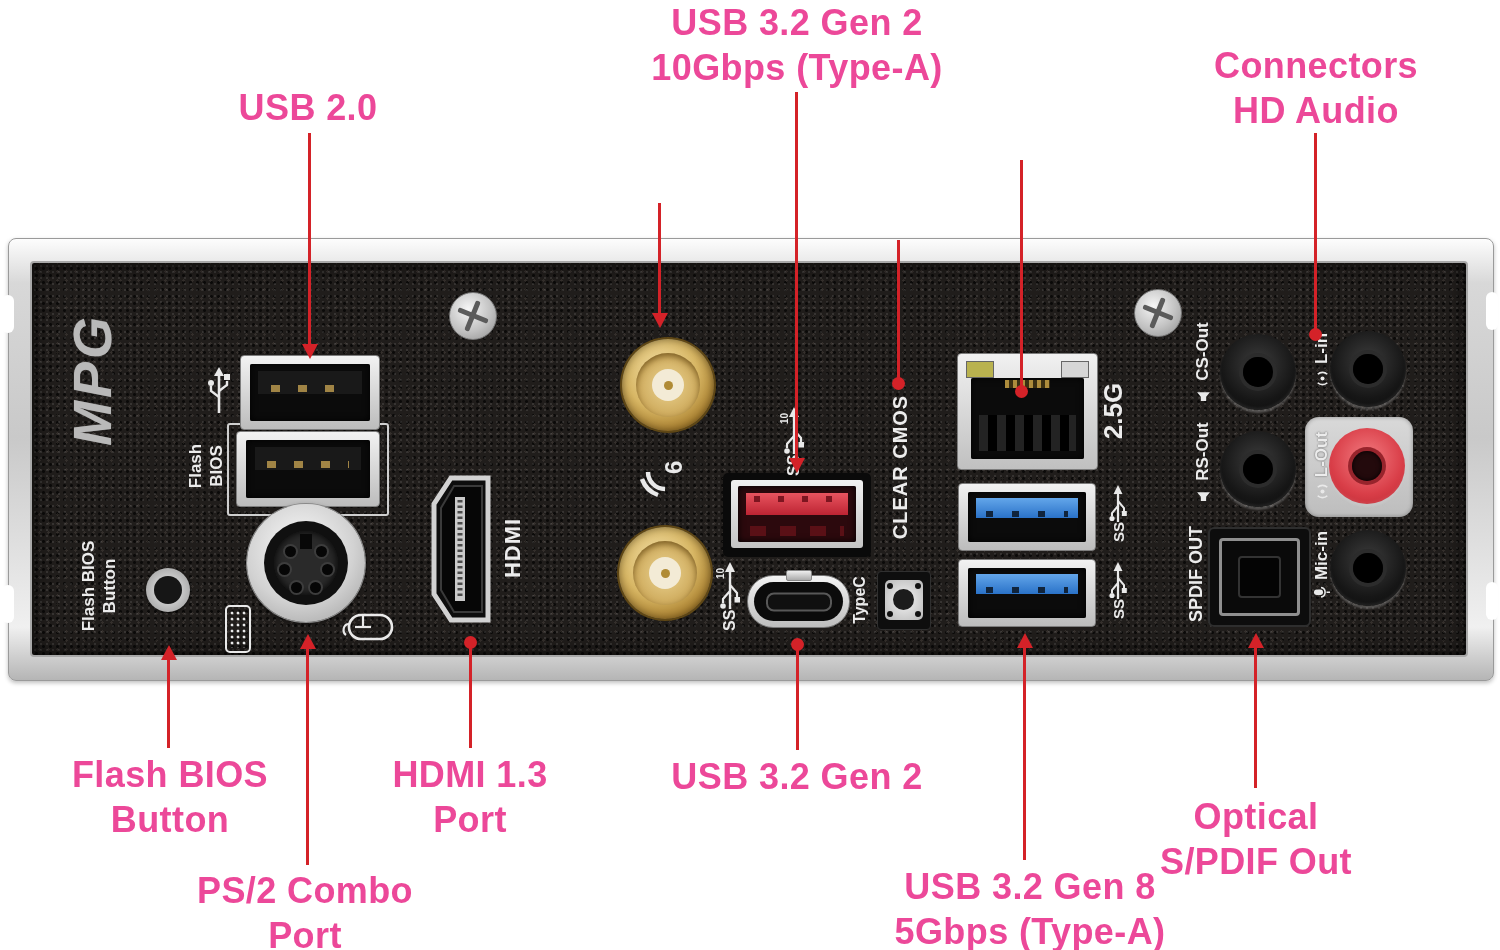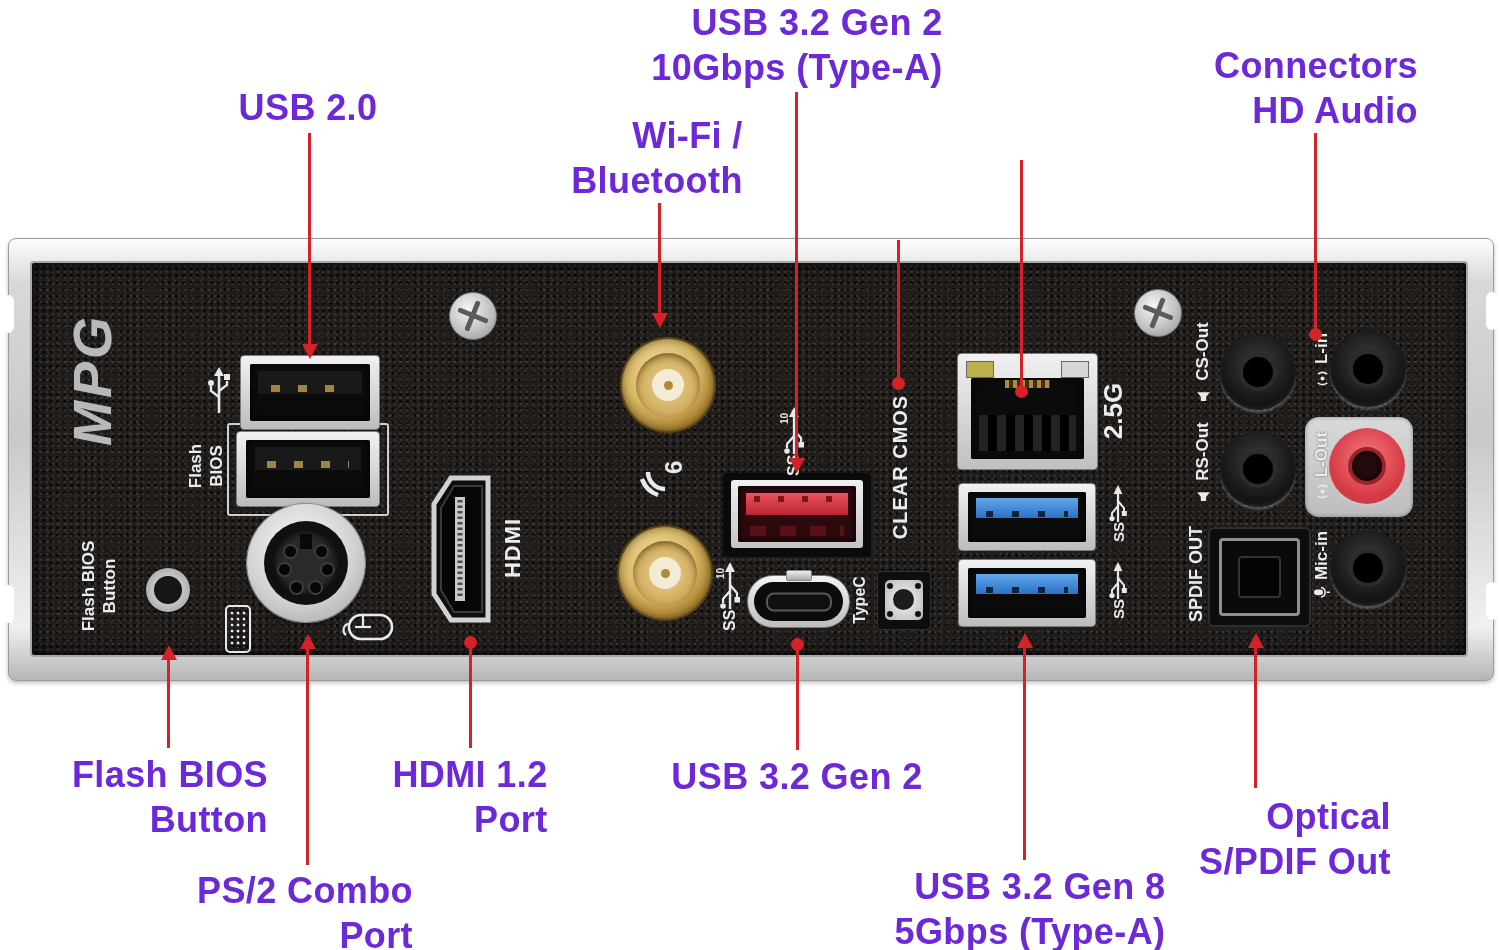--- a/index.html
+++ b/index.html
@@ -1,21 +1,21 @@
 <!DOCTYPE html>
 <html><head>
 <meta charset="utf-8">
 <style>
   html,body{margin:0;padding:0;background:#ffffff;}
   .stage{position:relative;width:1500px;height:950px;background:#ffffff;overflow:hidden;
          font-family:"Liberation Sans",sans-serif;}
 
   
-  .co{position:absolute;transform:translateX(-50%);text-align:right;font-weight:bold;
-      font-size:36px;line-height:45px;color:#6d28d9;white-space:nowrap;z-index:50;letter-spacing:.4px;}
+  .co{position:absolute;transform:translateX(-50%);text-align:center;font-weight:bold;
+      font-size:36px;line-height:45px;color:#ec4899;white-space:nowrap;z-index:50;letter-spacing:.4px;}
   .lead{position:absolute;width:3px;background:#d42228;z-index:40;}
   .arr-d{position:absolute;width:0;height:0;border-left:8px solid transparent;border-right:8px solid transparent;
          border-top:15px solid #d42228;z-index:41;}
   .arr-u{position:absolute;width:0;height:0;border-left:8px solid transparent;border-right:8px solid transparent;
          border-bottom:15px solid #d42228;z-index:41;}
   .dot{position:absolute;width:13px;height:13px;border-radius:50%;background:#d42228;z-index:41;}
 
   
   .plate{position:absolute;left:8px;top:238px;width:1484px;height:441px;border-radius:8px;
          background:linear-gradient(#fdfdfd,#d8d8d8 10%,#c9c9c9 45%,#f0f0f0 88%,#b5b5b5);
@@ -386,24 +386,20 @@
   <div class="lead" style="left:308px;top:133px;height:214px;"></div>
   <div class="arr-d" style="left:302px;top:344px;"></div>
 
   <div class="co" style="left:797px;top:0px;">
     <div>USB 3.2 Gen 2</div>
     <div>10Gbps (Type-A)</div>
   </div>
   <div class="lead" style="left:795px;top:92px;height:368px;"></div>
   <div class="arr-d" style="left:789px;top:458px;"></div>
 
-  <div class="co" style="left:657px;top:113px;">
-    <div>Wi-Fi /</div>
-    <div>Bluetooth</div>
-  </div>
   <div class="lead" style="left:658px;top:203px;height:112px;"></div>
   <div class="arr-d" style="left:652px;top:313px;"></div>
 
   <div class="lead" style="left:897px;top:240px;height:140px;"></div>
   <div class="dot" style="left:892px;top:377px;"></div>
 
   <div class="lead" style="left:1020px;top:160px;height:228px;"></div>
   <div class="dot" style="left:1015px;top:385px;"></div>
 
   <div class="co" style="left:1316px;top:43px;">
@@ -423,37 +419,37 @@
   <div class="arr-u" style="left:300px;top:634px;"></div>
   <div class="lead" style="left:306px;top:647px;height:218px;"></div>
   <div class="co" style="left:305px;top:868px;">
     <div>PS/2 Combo</div>
     <div>Port</div>
   </div>
 
   <div class="dot" style="left:464px;top:636px;"></div>
   <div class="lead" style="left:469px;top:646px;height:102px;"></div>
   <div class="co" style="left:470px;top:752px;">
-    <div>HDMI 1.2</div>
+    <div>HDMI 1.3</div>
     <div>Port</div>
   </div>
 
   <div class="dot" style="left:791px;top:638px;"></div>
   <div class="lead" style="left:796px;top:648px;height:102px;"></div>
   <div class="co" style="left:797px;top:754px;">
     <div>USB 3.2 Gen 2</div>
   </div>
 
   <div class="arr-u" style="left:1017px;top:633px;"></div>
   <div class="lead" style="left:1023px;top:646px;height:214px;"></div>
   <div class="co" style="left:1030px;top:864px;">
     <div>USB 3.2 Gen 8</div>
     <div>5Gbps (Type-A)</div>
   </div>
 
   <div class="arr-u" style="left:1248px;top:633px;"></div>
   <div class="lead" style="left:1254px;top:646px;height:142px;"></div>
-  <div class="co" style="left:1256px;top:794px;margin-left:39px;">
+  <div class="co" style="left:1256px;top:794px;">
     <div>Optical</div>
     <div>S/PDIF Out</div>
   </div>
 
 </div>
 
 </body></html>

